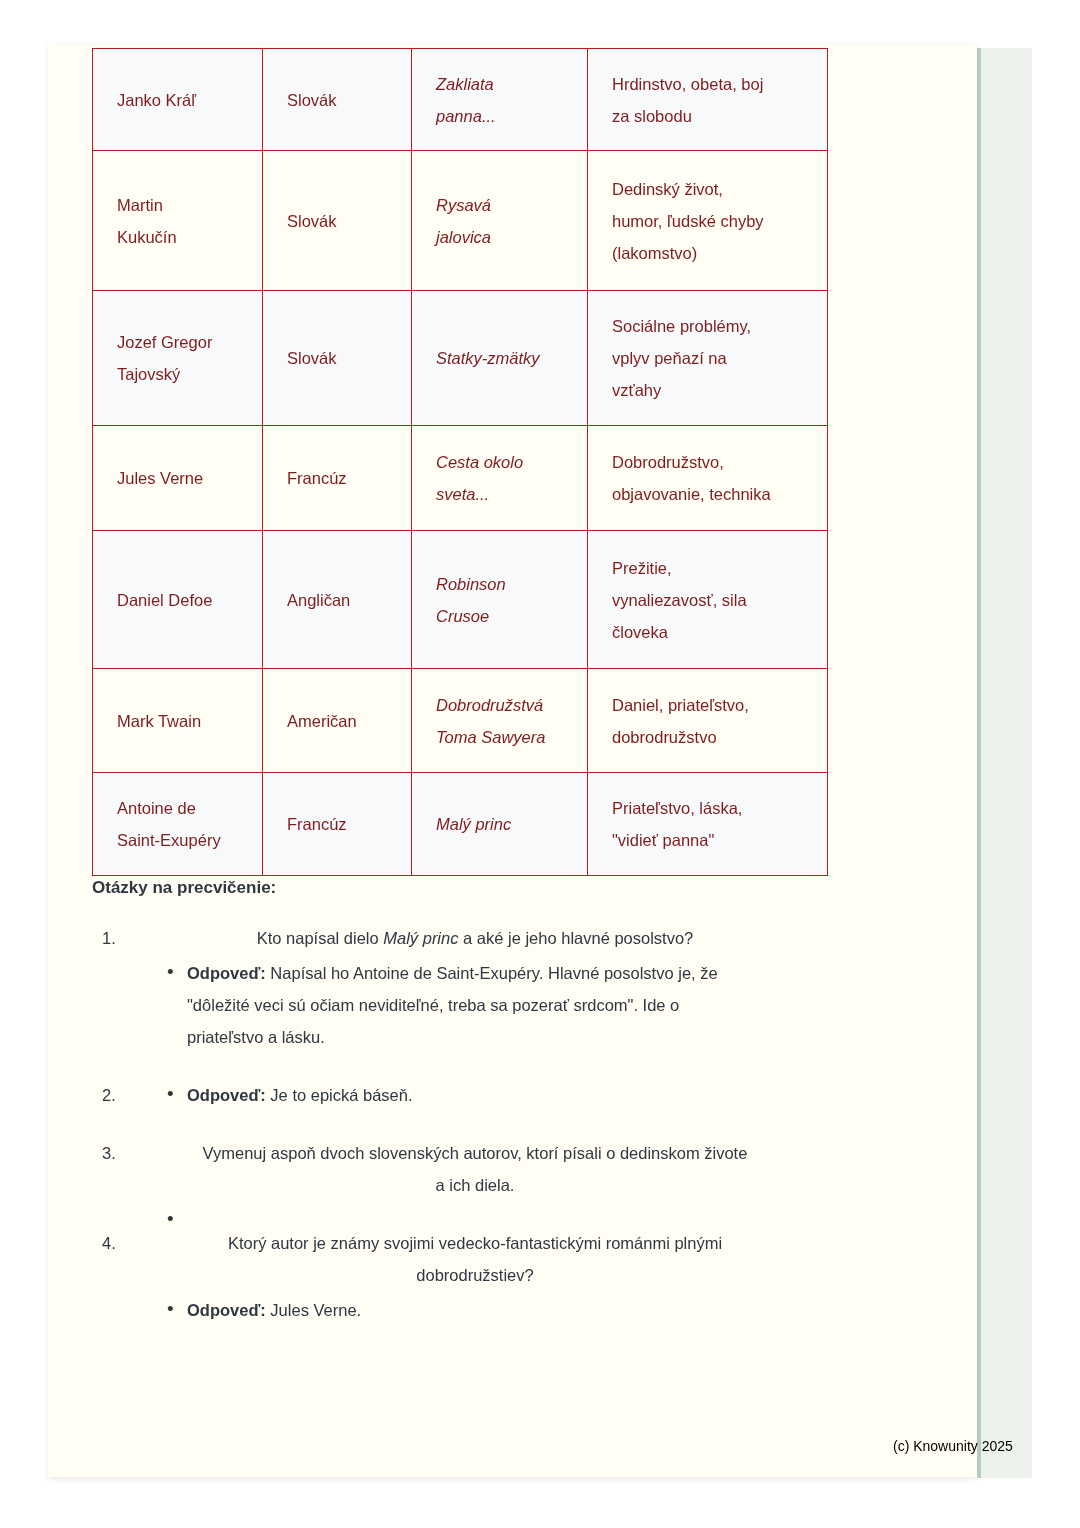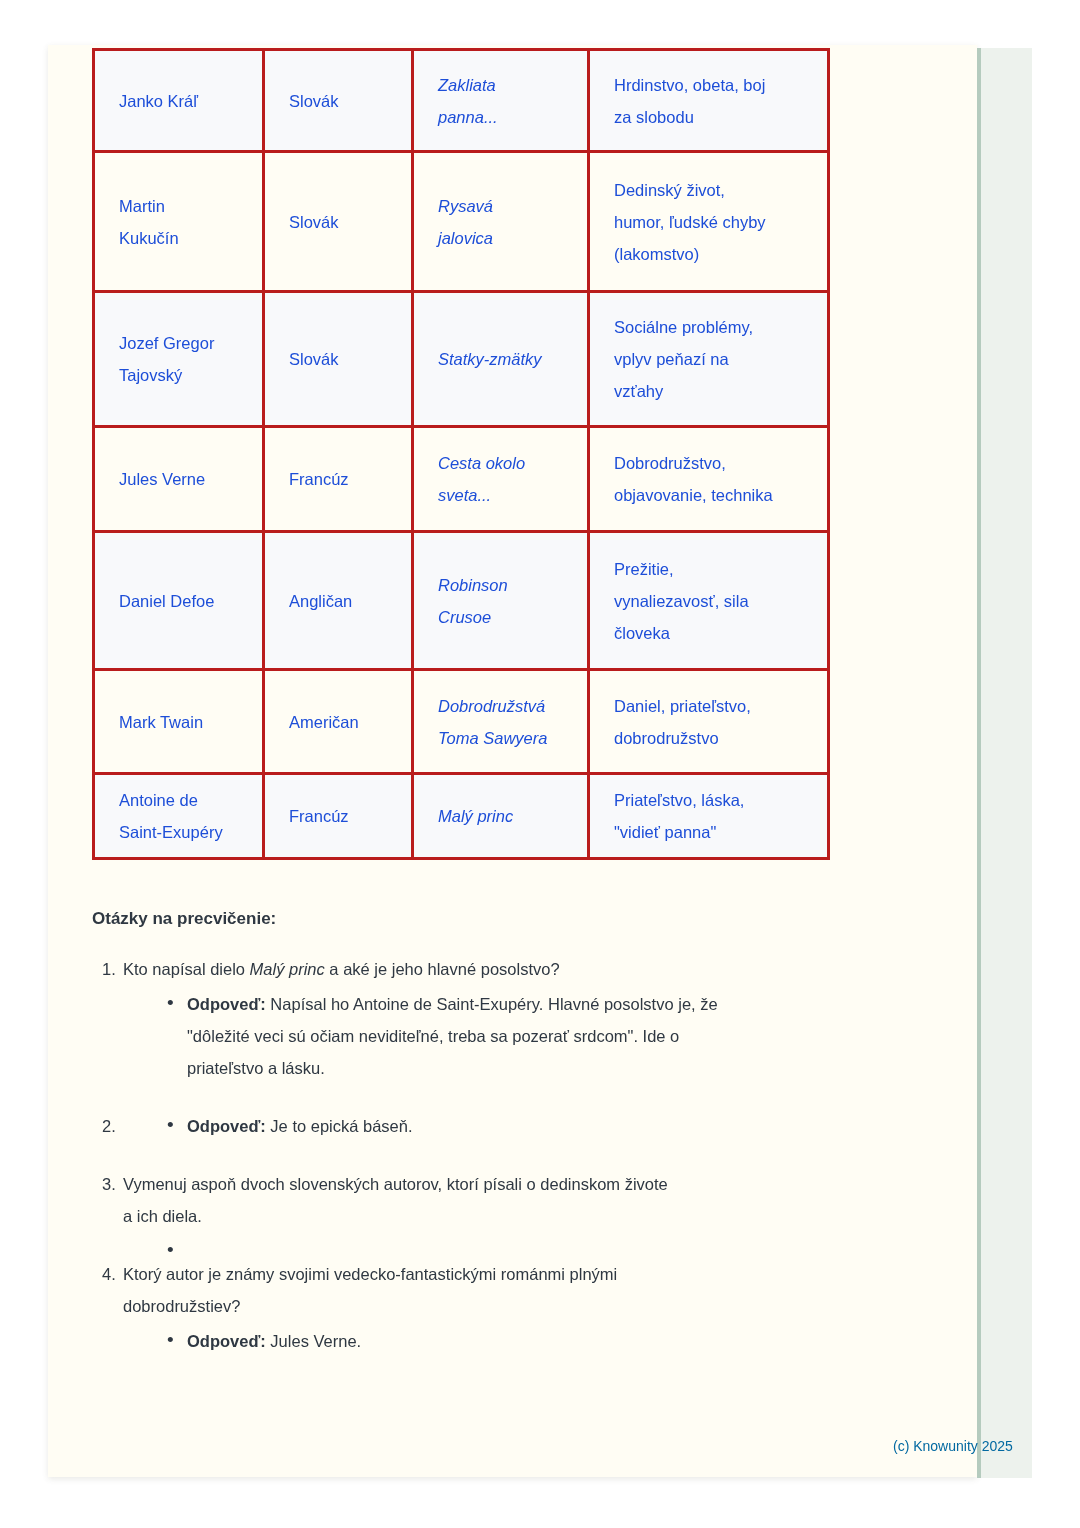--- a/index.html
+++ b/index.html
@@ -2,46 +2,46 @@
 <html><head>
 <meta charset="utf-8">
 <style>
   html,body{margin:0;padding:0;background:#FFFFFF;}
   .canvas{position:relative;width:1080px;height:1528px;background:#FFFFFF;overflow:hidden;
           font-family:"Liberation Sans",sans-serif;color:#2F3842;}
   .page{position:absolute;left:48px;top:45px;width:929px;height:1432px;background:#FFFDF4;
         box-shadow:0 2px 6px rgba(70,70,50,.12);padding:3px 0 0 44px;box-sizing:border-box;}
   
   .authors-table{border-collapse:collapse;table-layout:fixed;width:735px;font-size:16.5px;}
-  .authors-table td{border:3px solid #b91c1c;padding:8px 24px;vertical-align:middle;
-        line-height:32px;white-space:pre-line;color:#1d4ed8;}
+  .authors-table td{border:1px solid #b91c1c;padding:8px 24px;vertical-align:middle;
+        line-height:32px;white-space:pre-line;color:#7f1d1d;}
   .authors-table tbody tr:nth-child(odd) td{background:#F8F9FB;}
   .authors-table td.work{font-style:italic;}
   .c1{width:170px}.c2{width:149px}.c3{width:176px}.c4{width:240px}
   .authors-table tr:nth-child(1){height:102px}
   .authors-table tr:nth-child(2){height:140px}
   .authors-table tr:nth-child(3){height:135px}
   .authors-table tr:nth-child(4){height:105px}
   .authors-table tr:nth-child(5){height:138px}
   .authors-table tr:nth-child(6){height:104px}
-  .authors-table tr:nth-child(7){height:85px}
+  .authors-table tr:nth-child(7){height:103px}
   
-  .heading{margin-top:47px;font-weight:bold;font-size:17px;line-height:24px;}
+  .heading{font-weight:bold;font-size:17px;line-height:24px;}
   .q-list{margin-top:22px;width:735px;font-size:16.5px;line-height:32px;}
   .q-item{position:relative;padding-left:31px;margin-bottom:26px;}
   .q-num{position:absolute;left:10px;top:0;}
-  .q-text{white-space:pre-line;}
+  .q-text{white-space:pre-line;text-align:center;}
   .answer{position:relative;padding-left:64px;margin-top:3px;white-space:pre-line;}
   .bullet{position:absolute;left:44px;top:-1px;font-size:19px;}
   .b{font-weight:bold}
   .i{font-style:italic}
   
   .strip{position:absolute;left:977px;top:48px;width:55px;height:1430px;background:#EDF2ED;
          border-left:4px solid #B5CBBE;box-sizing:border-box;}
-  .copyright{position:absolute;left:893px;top:1438px;font-size:14px;color:#0369a1;z-index:2;}
+  .copyright{position:absolute;left:893px;top:1438px;font-size:14px;color:#000000;z-index:2;}
 </style>
 </head>
 <body>
 
 <div class="canvas">
   <div class="page">
     <table class="authors-table">
       <colgroup>
         <col class="c1">
           <col class="c2">

